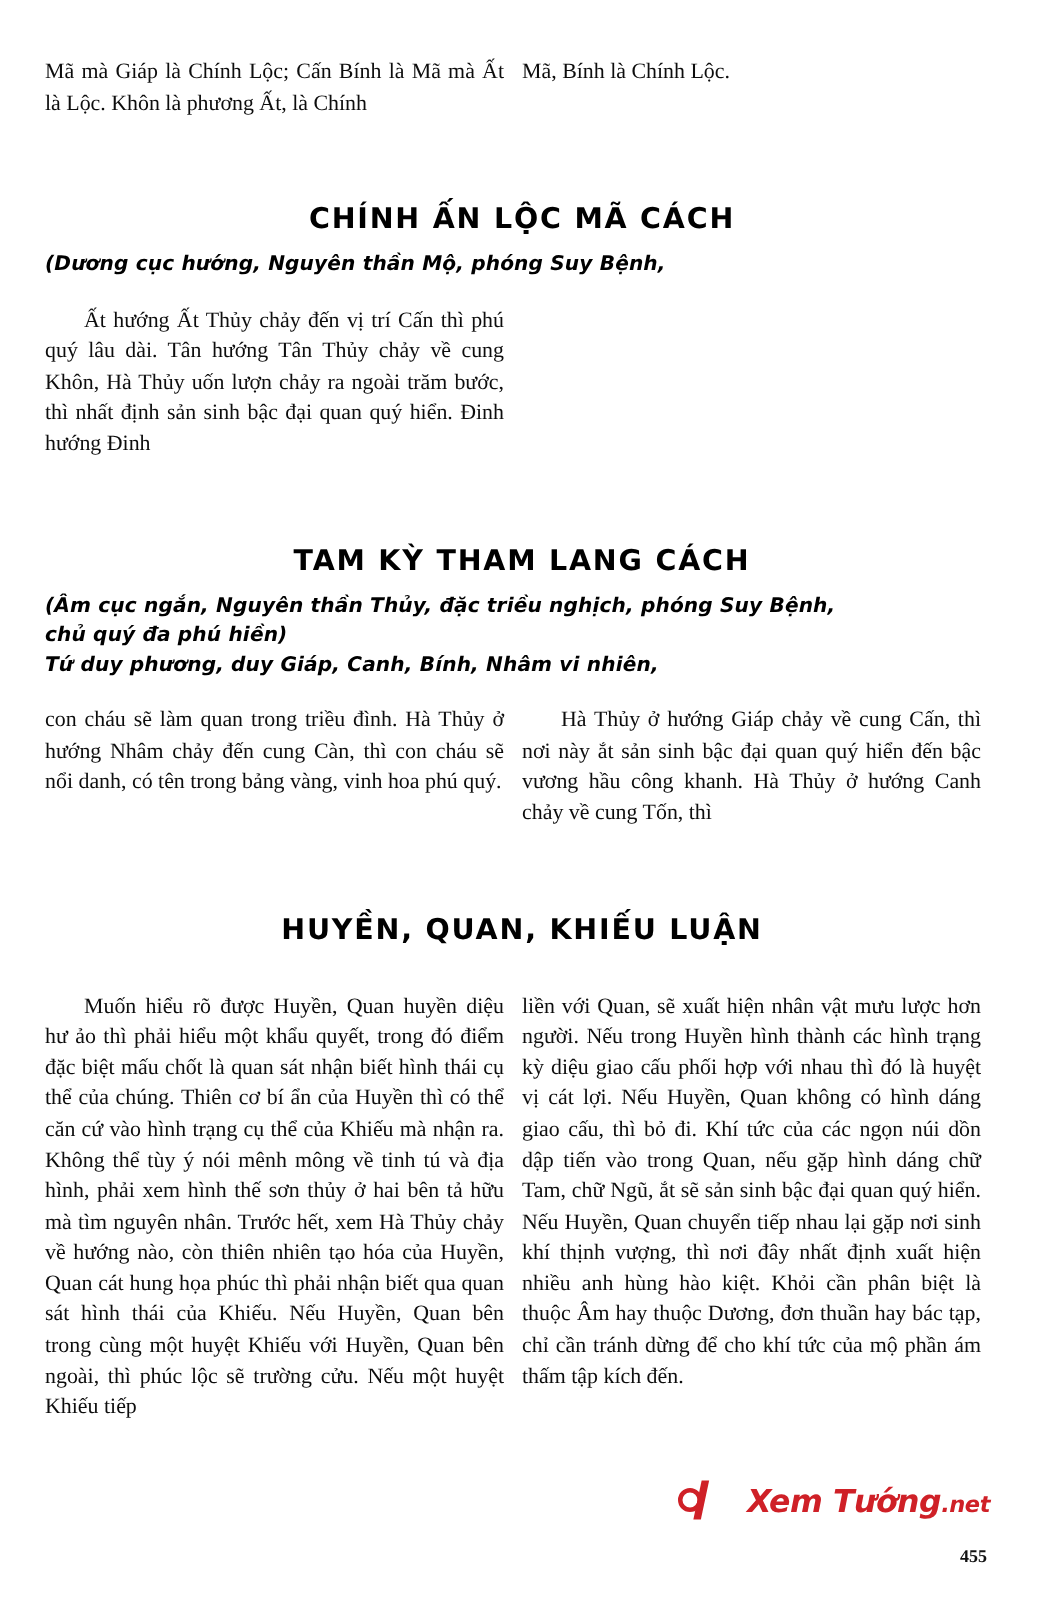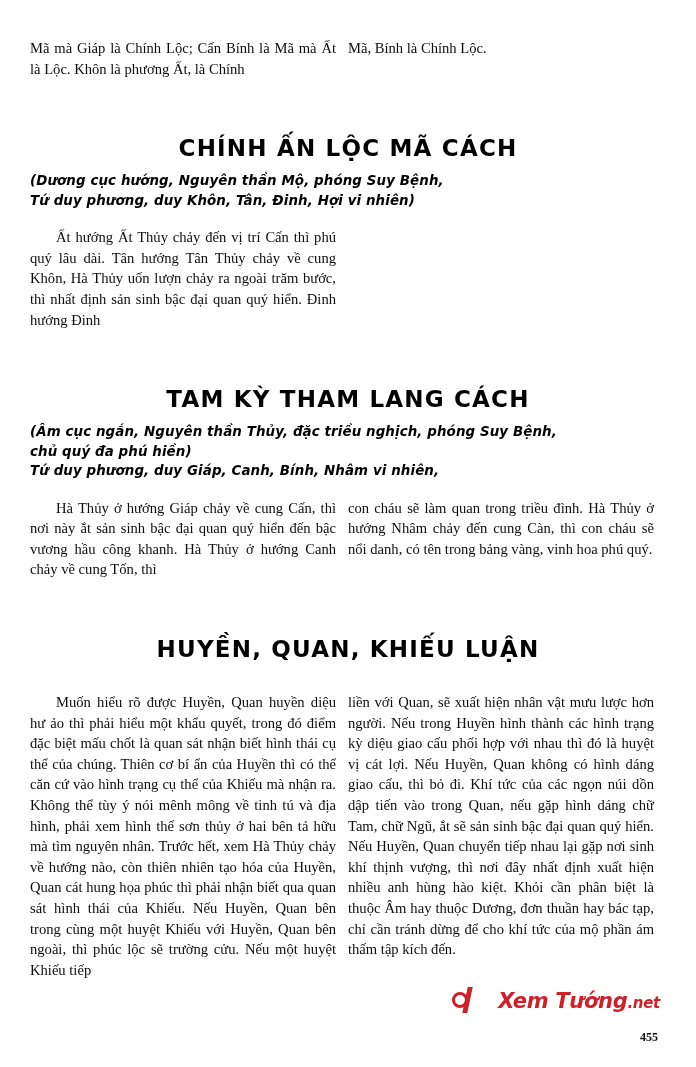--- a/index.html
+++ b/index.html
@@ -53,21 +53,21 @@
   }
 
   
   .heading-block {
     text-align: center;
   }
   h2.section-title {
     margin: 0;
     font-family: "DejaVu Sans", sans-serif;
     font-weight: bold;
-    font-size: 23px;
+    font-size: 19px;
     letter-spacing: 1.2px;
     text-align: center;
     color: #000;
   }
   .section-sub {
     font-family: "DejaVu Sans", sans-serif;
     font-weight: bold;
     font-style: italic;
     font-size: 13.4px;
     line-height: 19.5px;
@@ -150,21 +150,20 @@
       </div>
     </div>
 
     <div class="spacer-lg"></div>
 
     <div class="heading-block">
       <h2 class="section-title">CHÍNH ẤN LỘC MÃ CÁCH</h2>
       <div class="spacer-xs"></div>
       <div class="section-sub">
         <span class="section-sub-line">(Dương cục hướng, Nguyên thần Mộ, phóng Suy Bệnh,</span>
-        <span class="section-sub-line">Tứ duy phương, duy Khôn, Tân, Đinh, Hợi vi nhiên)</span>
       </div>
     </div>
 
     <div class="spacer-sm"></div>
 
     <div class="cols">
       <div class="col">
         <p class="body indent">Ất hướng Ất Thủy chảy đến vị trí Cấn thì phú quý lâu dài. Tân hướng Tân Thủy chảy về cung Khôn, Hà Thủy uốn lượn chảy ra ngoài trăm bước, thì nhất định sản sinh bậc đại quan quý hiển. Đinh hướng Đinh</p>
       </div>
     </div>
@@ -178,24 +177,24 @@
         <span class="section-sub-line">(Âm cục ngắn, Nguyên thần Thủy, đặc triều nghịch, phóng Suy Bệnh,</span>
         <span class="section-sub-line">chủ quý đa phú hiền)</span>
         <span class="section-sub-line">Tứ duy phương, duy Giáp, Canh, Bính, Nhâm vi nhiên,</span>
       </div>
     </div>
 
     <div class="spacer-sm"></div>
 
     <div class="cols">
       <div class="col">
+        <p class="body">con cháu sẽ làm quan trong triều đình. Hà Thủy ở hướng Nhâm chảy đến cung Càn, thì con cháu sẽ nổi danh, có tên trong bảng vàng, vinh hoa phú quý.</p>
+      </div>
+      <div class="col">
         <p class="body indent">Hà Thủy ở hướng Giáp chảy về cung Cấn, thì nơi này ắt sản sinh bậc đại quan quý hiển đến bậc vương hầu công khanh. Hà Thủy ở hướng Canh chảy về cung Tốn, thì</p>
-      </div>
-      <div class="col">
-        <p class="body">con cháu sẽ làm quan trong triều đình. Hà Thủy ở hướng Nhâm chảy đến cung Càn, thì con cháu sẽ nổi danh, có tên trong bảng vàng, vinh hoa phú quý.</p>
       </div>
     </div>
 
     <div class="spacer-lg"></div>
 
     <div class="heading-block">
       <h2 class="section-title">HUYỀN, QUAN, KHIẾU LUẬN</h2>
     </div>
 
     <div class="spacer-md"></div>

